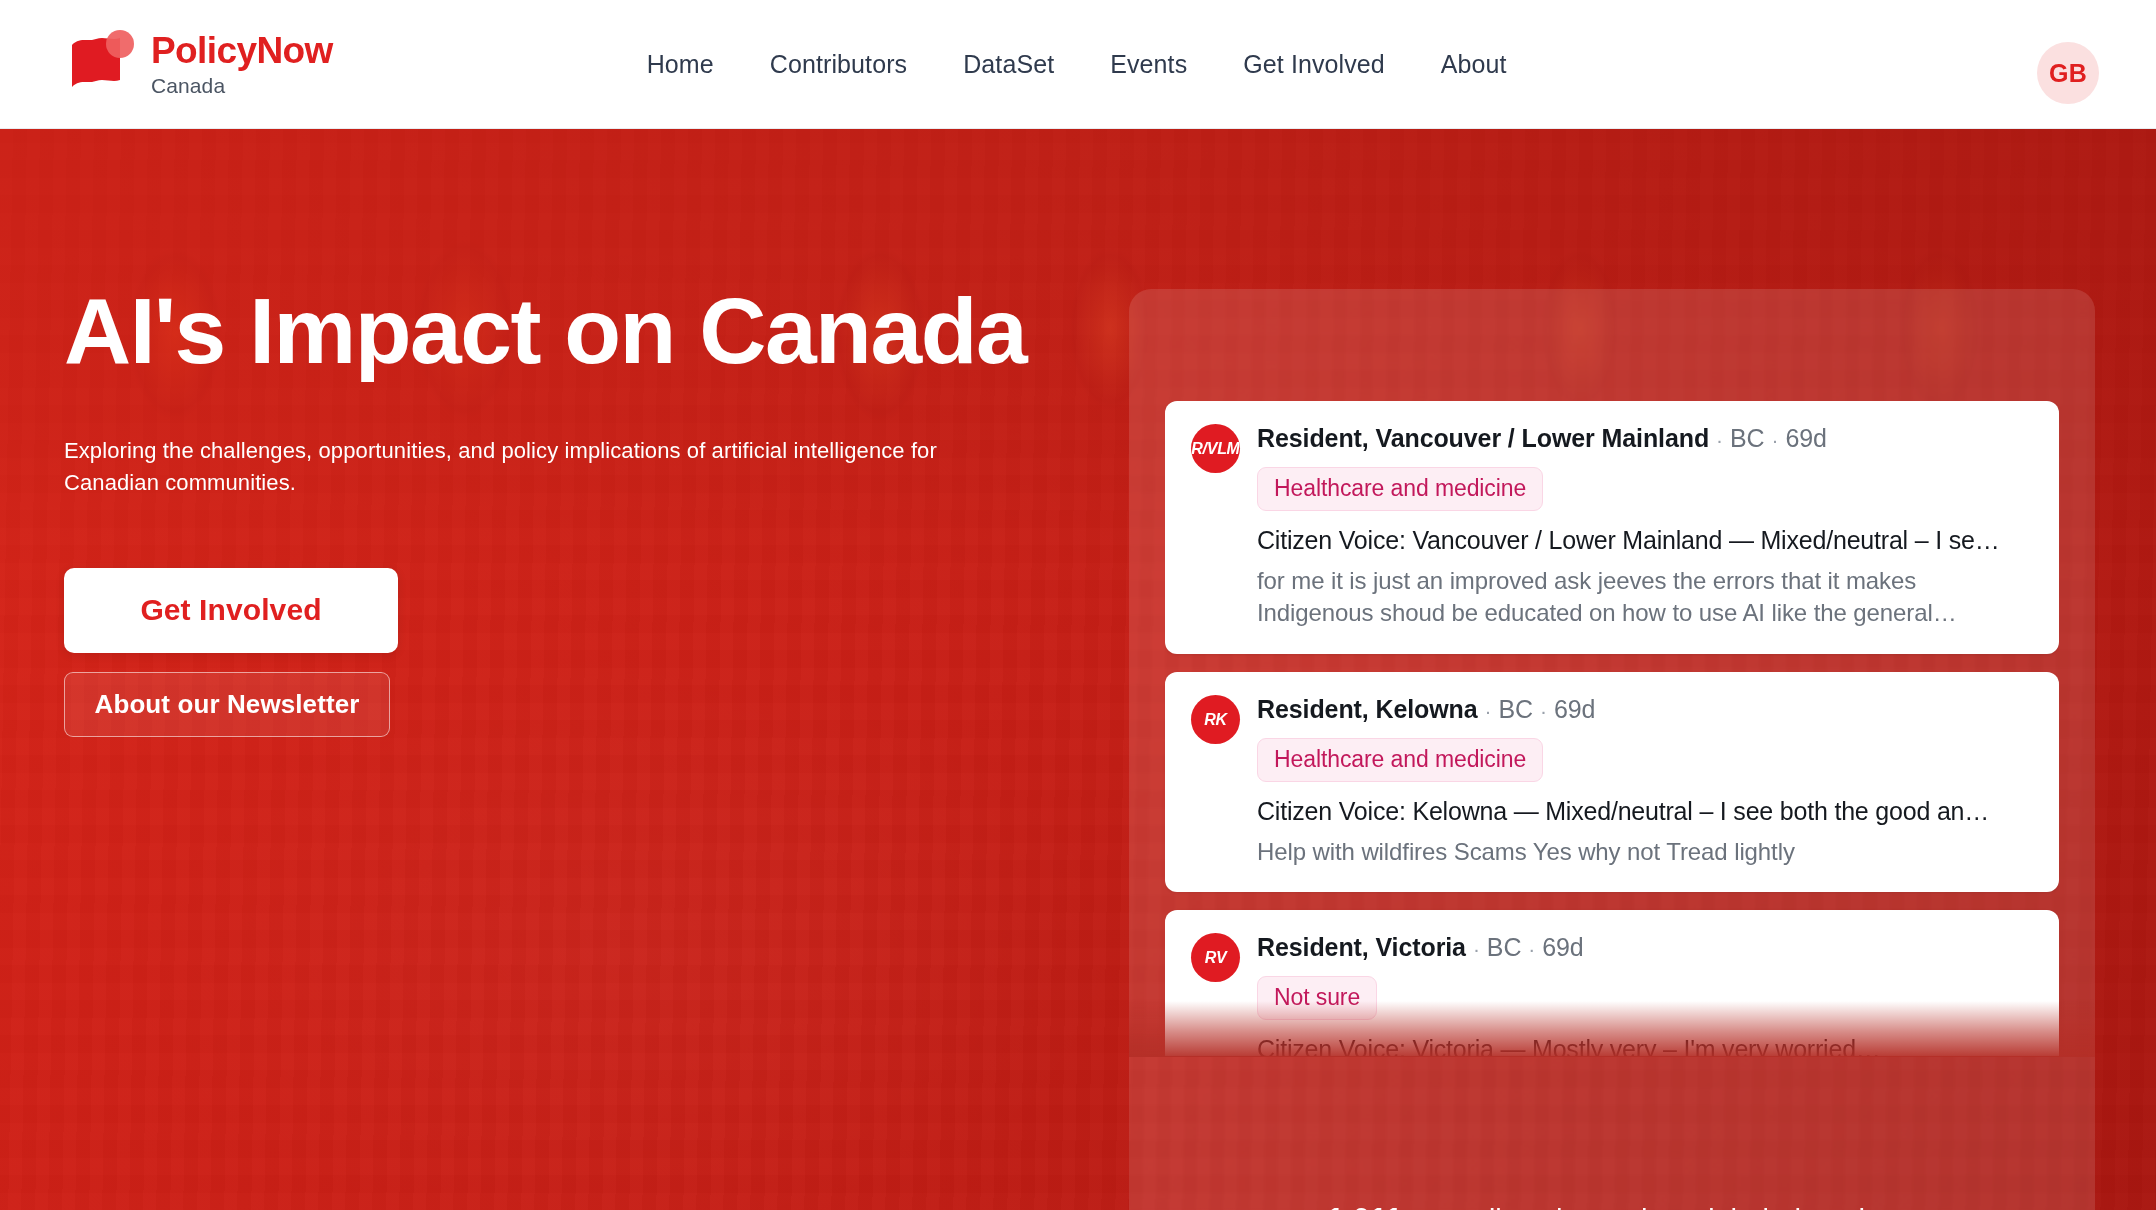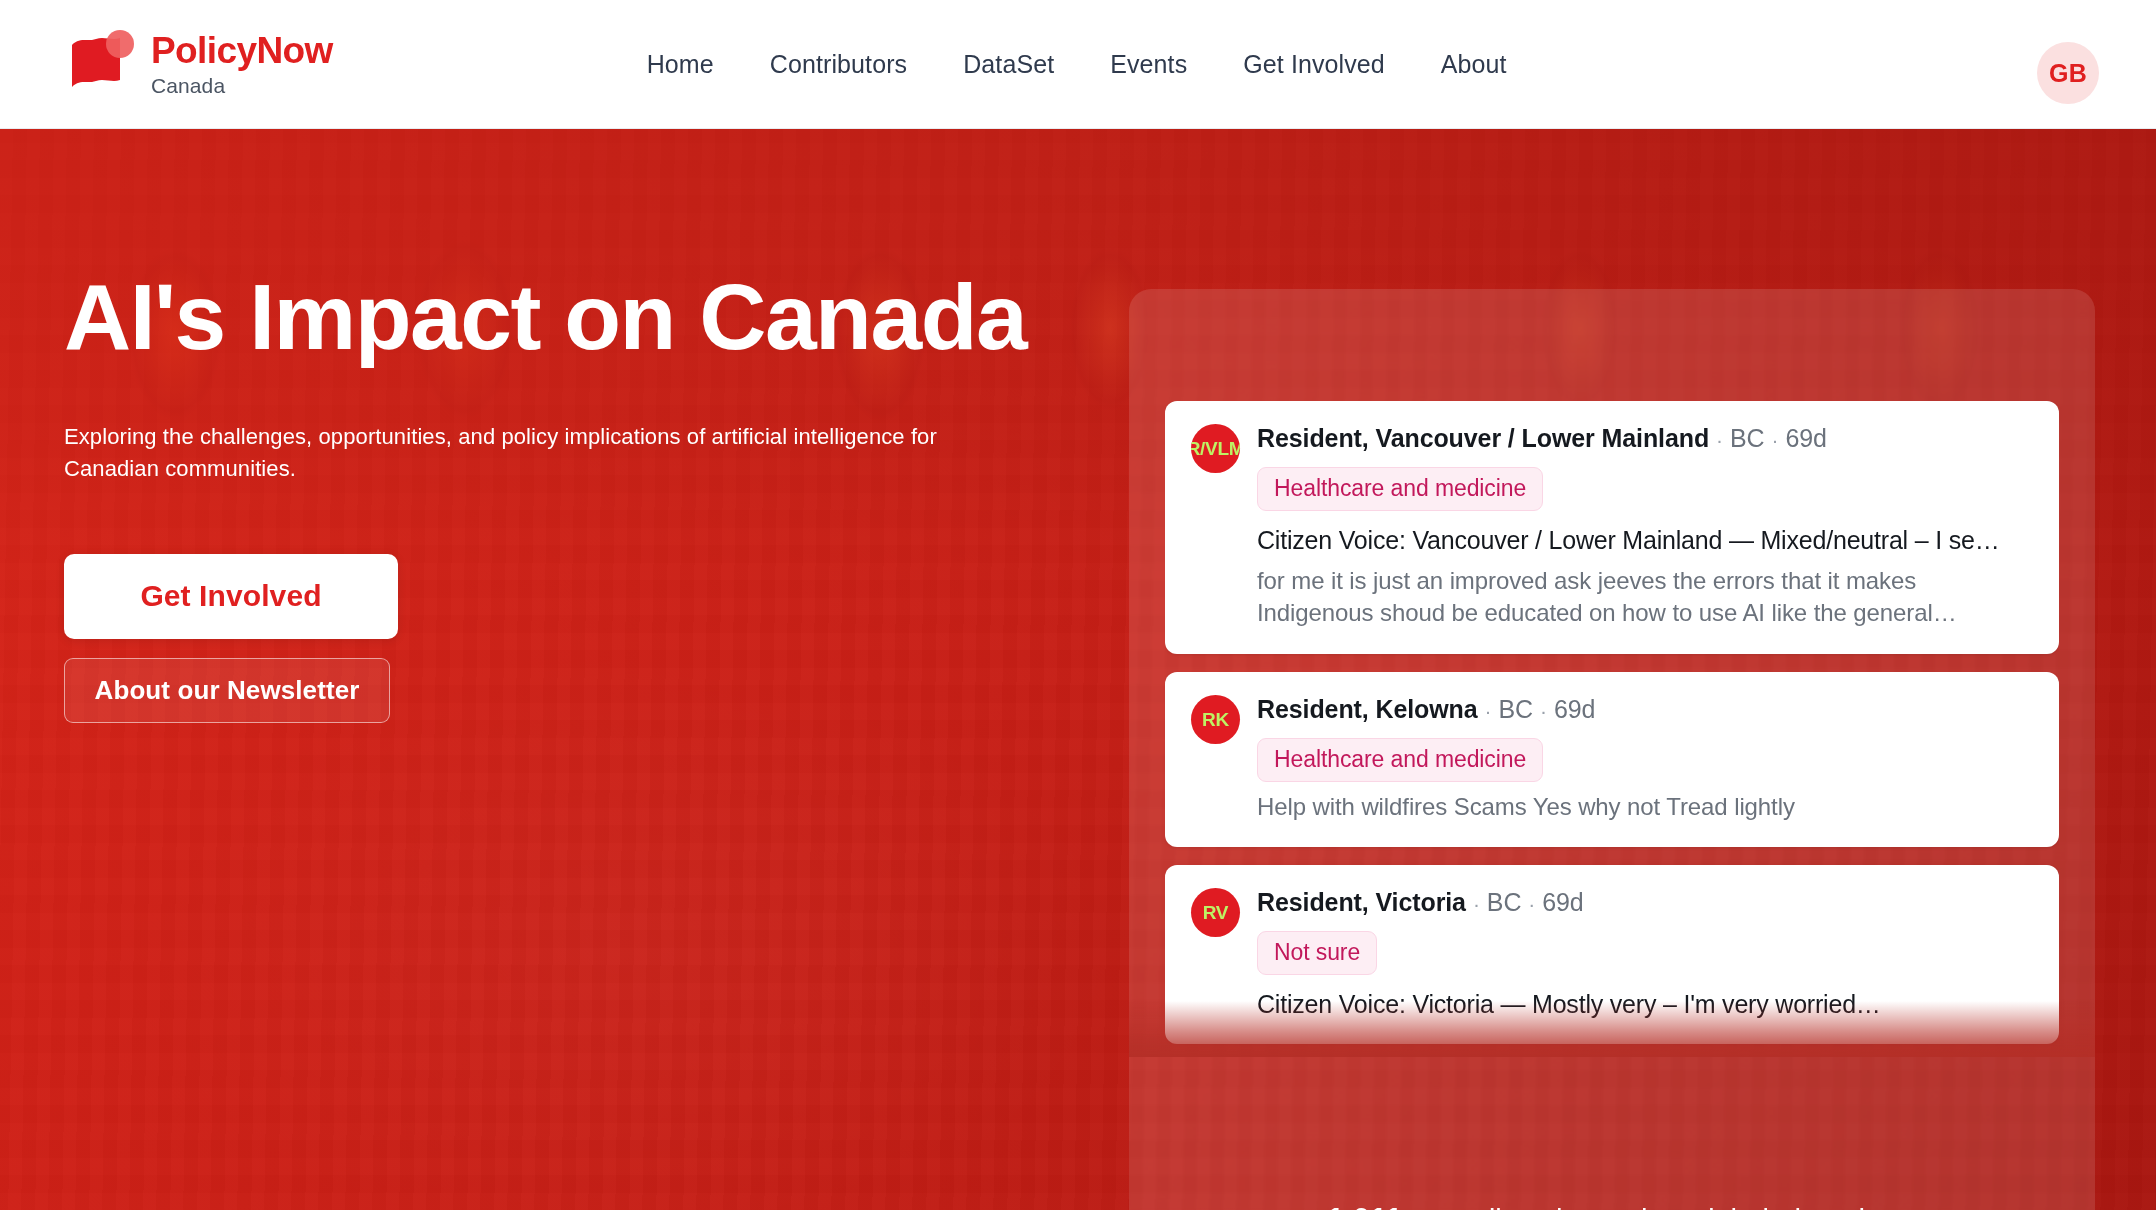--- a/index.html
+++ b/index.html
@@ -77,21 +77,21 @@
       radial-gradient(ellipse 900px 460px at 1500px 880px, rgba(0,0,0,.10), transparent 72%),
       linear-gradient(160deg, #cf2a1c 0%, #d3301f 22%, #c4241a 48%, #b81f16 72%, #a51a13 100%);
     filter: saturate(1.05);
   }
   .hero-tint {
     position: absolute; inset: 0;
     background: linear-gradient(115deg, rgba(214,34,24,.80) 0%, rgba(200,30,22,.72) 45%, rgba(168,22,16,.78) 100%);
   }
 
   .hero-left {
-    position: absolute; left: 64px; top: 140px; width: 1000px; z-index: 4;
+    position: absolute; left: 64px; top: 154px; width: 1000px; z-index: 4;
   }
   .hero-title {
     color: #ffffff; font-size: 93px; font-weight: 700;
     line-height: 1.05; letter-spacing: -1.5px;
   }
   .hero-sub {
     color: #ffffff; font-size: 22px; font-weight: 400;
     line-height: 1.48; margin-top: 54px; max-width: 940px;
     letter-spacing: 0.1px;
   }
@@ -133,25 +133,26 @@
   }
   .voice-card {
     background: #ffffff; border-radius: 12px;
     padding: 23px 26px 24px 26px; margin-bottom: 18px;
     box-shadow: 0 1px 3px rgba(0,0,0,.10);
     cursor: pointer;
   }
   .voice-head { display: flex; align-items: flex-start; gap: 17px; }
   .voice-avatar {
     width: 49px; height: 49px; border-radius: 50%;
-    background: #e01b22; color: #bef264;
-    font-size: 19px; font-weight: 700;
+    background: #e01b22; color: #ffffff;
+    font-size: 16px; font-weight: 700;
     display: flex; align-items: center; justify-content: center;
     flex: none; overflow: hidden; white-space: nowrap;
     letter-spacing: -0.3px;
+    font-style: italic;
   }
   .voice-body { flex: 1; min-width: 0; }
   .voice-meta {
     font-size: 25px; line-height: 1.18; white-space: nowrap;
     overflow: hidden; letter-spacing: -0.1px;
   }
   .voice-author { color: #15191f; font-weight: 700; }
   .voice-dot { color: #9aa1ab; margin: 0 7px; font-size: 21px; }
   .voice-region { color: #6b727c; font-weight: 400; }
   .voice-age { color: #6b727c; font-weight: 400; }
@@ -246,20 +247,21 @@
       </div>
 
       <div class="voice-card">
         <div class="voice-head">
           <div class="voice-avatar">RK</div>
           <div class="voice-body">
             <div class="voice-meta">
               <span class="voice-author">Resident, Kelowna</span><span class="voice-dot">·</span><span class="voice-region">BC</span><span class="voice-dot">·</span><span class="voice-age">69d</span>
             </div>
             <span class="voice-tag">Healthcare and medicine</span>
+            <div class="voice-headline">Citizen Voice: Kelowna — Mixed/neutral – I see both the good an…</div>
             <div class="voice-snippet">Help with wildfires Scams Yes why not Tread lightly</div>
           </div>
         </div>
       </div>
 
       <div class="voice-card">
         <div class="voice-head">
           <div class="voice-avatar">RV</div>
           <div class="voice-body">
             <div class="voice-meta">

